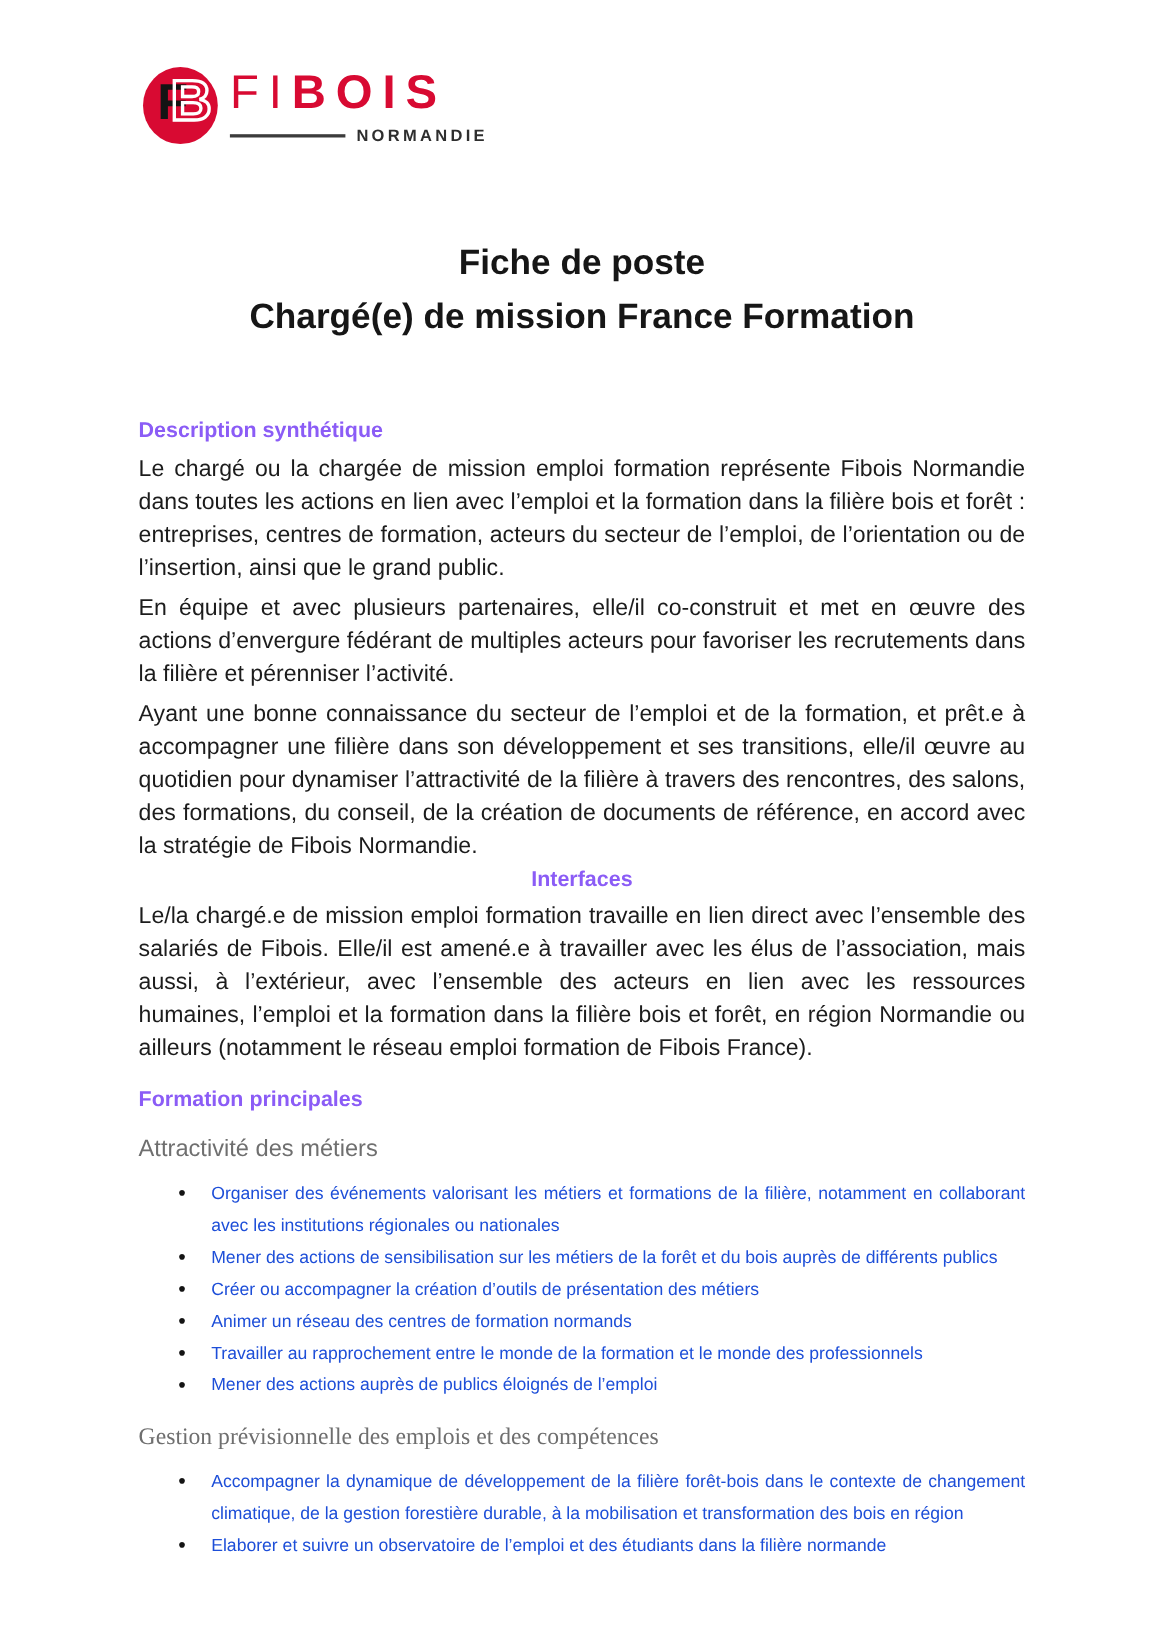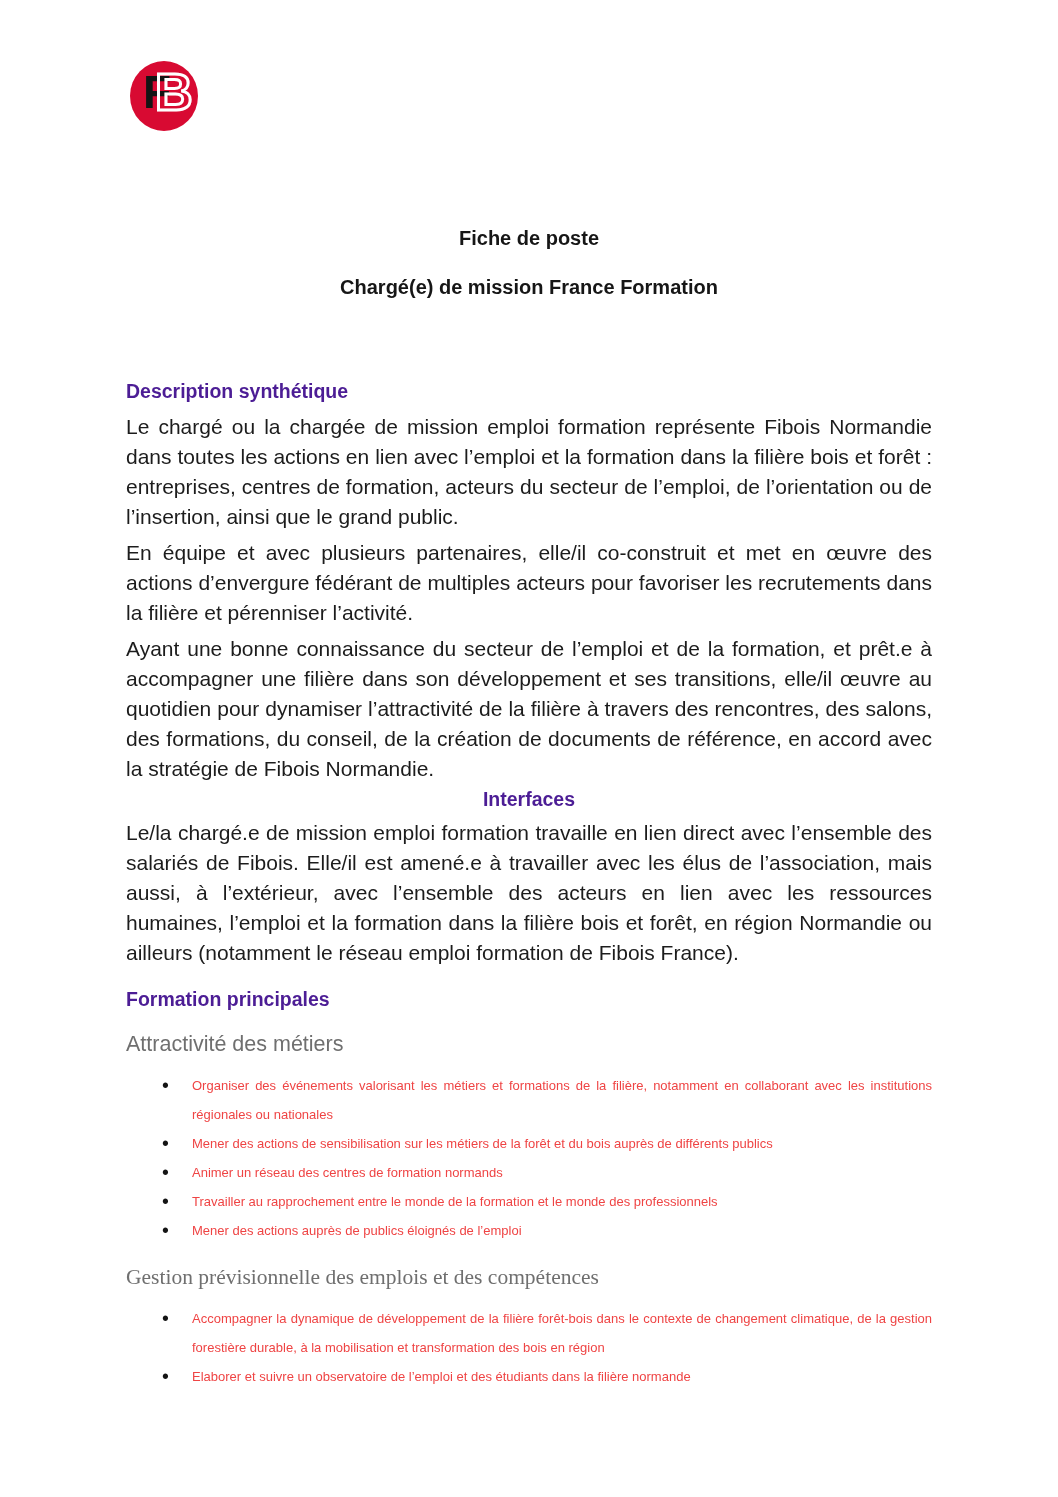--- a/index.html
+++ b/index.html
@@ -29,60 +29,67 @@
   .logo-text { margin-left:11px; padding-top:2px; }
   .brand { font-size:43px; line-height:1; letter-spacing:9px; white-space:nowrap; }
   .brand-fi { color:#d80a32; font-weight:400; }
   .brand-bois { color:#d80a32; font-weight:700; }
   .brand-sub { display:flex; align-items:center; margin-top:9px; }
   .brand-line { display:inline-block; width:105px; height:3px; background:#3c3c3c; margin-right:10px; }
   .brand-region { font-size:15px; font-weight:700; color:#2e2e2e; letter-spacing:3px; }
 
   
   .content { position:absolute; left:126px; top:0; width:806px; color:#1c1c1c; }
-  .title { text-align:center; font-size:20px; font-weight:700; color:#161616; line-height:30px; }
+  .title { text-align:center; font-size:32px; font-weight:700; color:#161616; line-height:30px; }
   .t1 { margin-top:223px; }
   .t2 { margin-top:19px; }
 
-  .sec { font-size:19.5px; font-weight:700; color:#4c1d95; line-height:30px; }
+  .sec { font-size:19.5px; font-weight:700; color:#8b5cf6; line-height:30px; }
   .h-desc { margin-top:74px; }
   .h-int { margin-top:0;text-align:center; }
   .h-missions { margin-top:16px; }
 
   p.body {
     font-size:21px; line-height:30px; text-align:justify; color:#1c1c1c;
   }
   .p-desc { margin-top:6px; }
   .p-int { margin-top:4px; }
 
   .subhead {
     font-size:21.5px; font-weight:400; color:#6f6f6f; line-height:32px;
   }
   .sub1 { margin-top:14px; }
   .sub2 { margin-top:16px;font-family:Liberation Serif, serif; }
 
   ul.missions { list-style:none; margin-top:11px; margin-left:36px; }
   ul.missions li {
     position:relative; padding-left:30px;
-    font-size:13px; line-height:29px; text-align:justify; color:#ef4444;
+    font-size:16px; line-height:29px; text-align:justify; color:#1d4ed8;
   }
   ul.missions li::before {
     content:"\2022"; position:absolute; left:0; top:0;
     font-size:19.5px; color:#141414;
   }
 </style>
 </head>
 <body>
 
 <div class="page">
 
   <header class="logo">
     <div class="logo-circle">
       <span class="mono-f">F</span>
       <span class="mono-b">B</span>
+    </div>
+    <div class="logo-text">
+      <div class="brand"><span class="brand-fi">FI</span><span class="brand-bois">BOIS</span></div>
+      <div class="brand-sub">
+        <span class="brand-line"></span>
+        <span class="brand-region">NORMANDIE</span>
+      </div>
     </div>
   </header>
 
   <main class="content">
 
     <h1 class="title t1">Fiche de poste</h1>
     <h1 class="title t2">Chargé(e) de mission France Formation</h1>
 
     <h2 class="sec h-desc">Description synthétique</h2>
     <p class="body p-desc">Le chargé ou la chargée de mission emploi formation représente Fibois Normandie dans toutes les actions en lien avec l’emploi et la formation dans la filière bois et forêt : entreprises, centres de formation, acteurs du secteur de l’emploi, de l’orientation ou de l’insertion, ainsi que le grand public.</p>
@@ -91,20 +98,21 @@
 
     <h2 class="sec h-int">Interfaces</h2>
     <p class="body p-int">Le/la chargé.e de mission emploi formation travaille en lien direct avec l’ensemble des salariés de Fibois. Elle/il est amené.e à travailler avec les élus de l’association, mais aussi, à l’extérieur, avec l’ensemble des acteurs en lien avec les ressources humaines, l’emploi et la formation dans la filière bois et forêt, en région Normandie ou ailleurs (notamment le réseau emploi formation de Fibois France).</p>
 
     <h2 class="sec h-missions">Formation principales</h2>
 
     <h3 class="subhead sub1">Attractivité des métiers</h3>
     <ul class="missions">
       <li>Organiser des événements valorisant les métiers et formations de la filière, notamment en collaborant avec les institutions régionales ou nationales</li>
       <li>Mener des actions de sensibilisation sur les métiers de la forêt et du bois auprès de différents publics</li>
+      <li>Créer ou accompagner la création d’outils de présentation des métiers</li>
       <li>Animer un réseau des centres de formation normands</li>
       <li>Travailler au rapprochement entre le monde de la formation et le monde des professionnels</li>
       <li>Mener des actions auprès de publics éloignés de l’emploi</li>
     </ul>
 
     <h3 class="subhead sub2">Gestion prévisionnelle des emplois et des compétences</h3>
     <ul class="missions">
       <li>Accompagner la dynamique de développement de la filière forêt-bois dans le contexte de changement climatique, de la gestion forestière durable, à la mobilisation et transformation des bois en région</li>
       <li>Elaborer et suivre un observatoire de l’emploi et des étudiants dans la filière normande</li>
     </ul>

